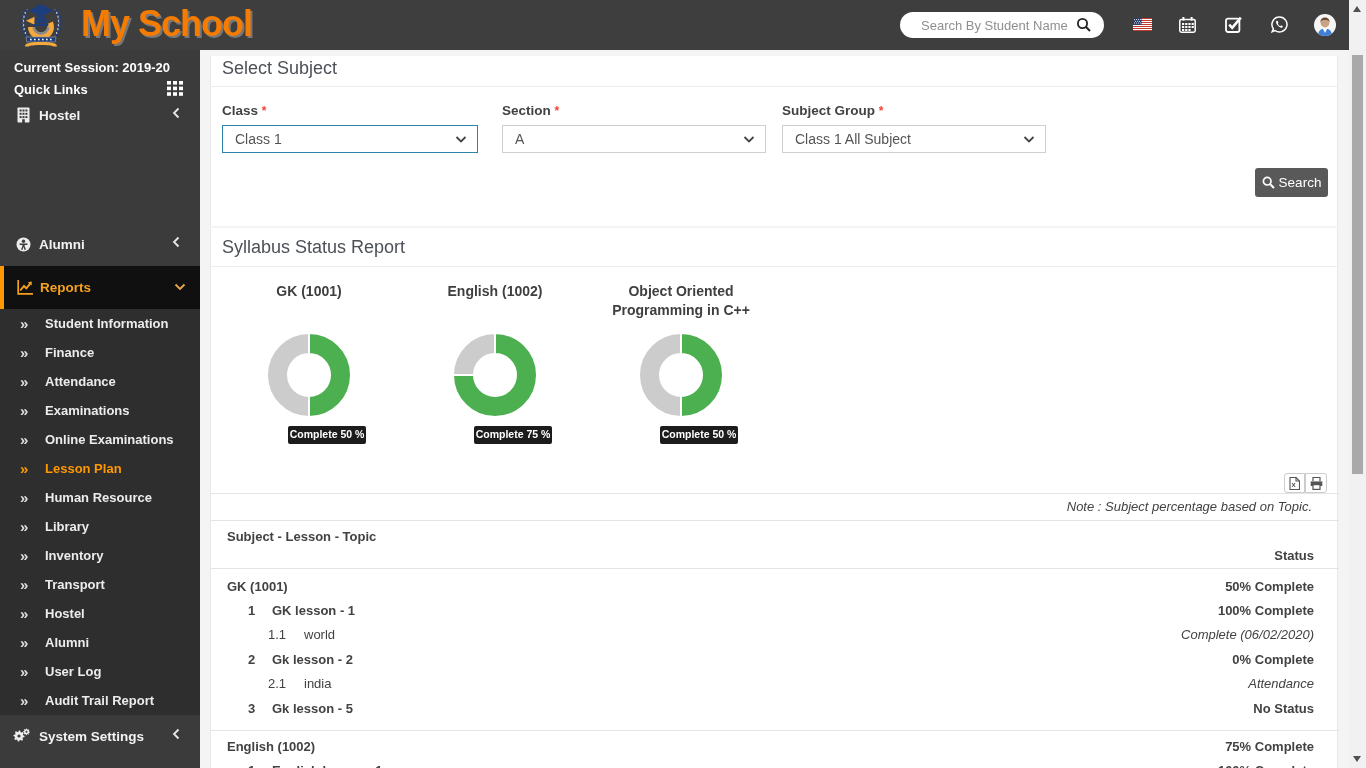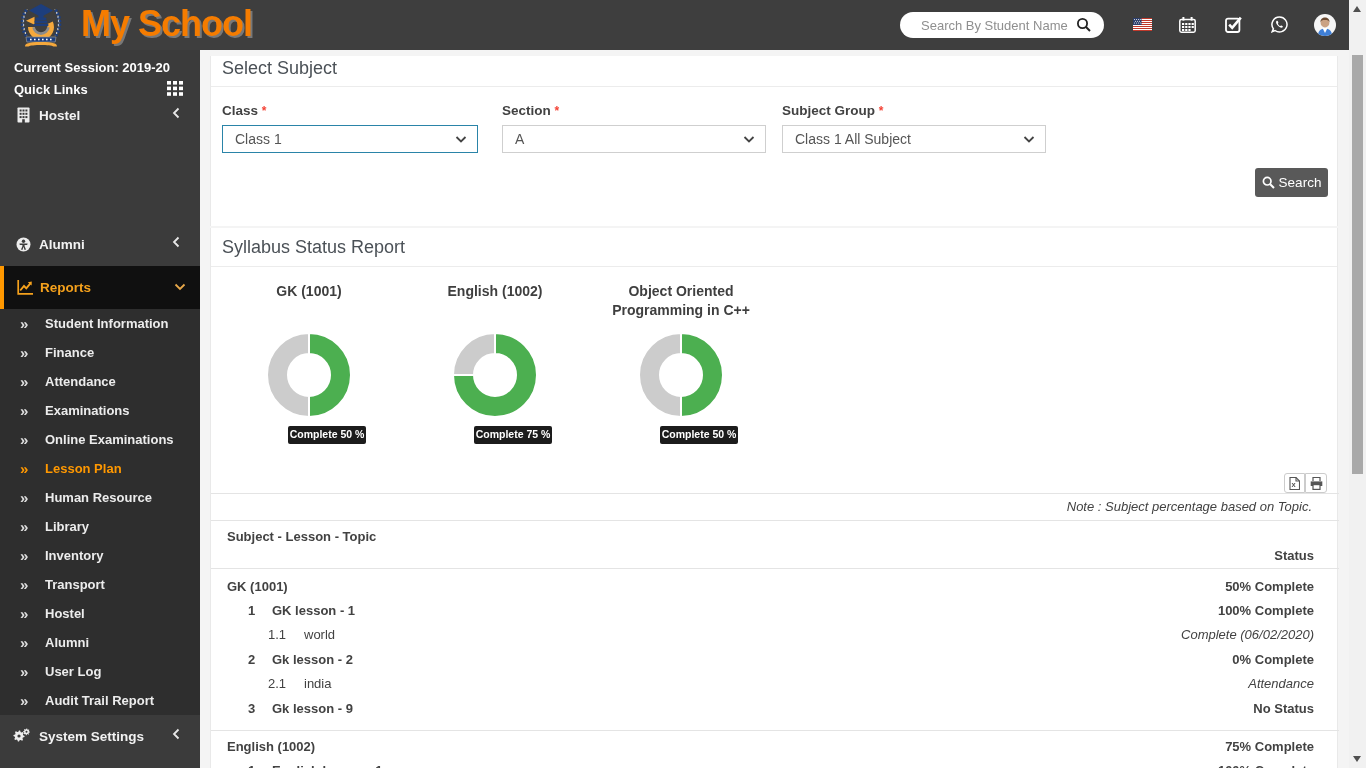--- a/index.html
+++ b/index.html
@@ -416,21 +416,21 @@
         <span class="lft" style="left:61px; font-weight:bold;">Gk lesson - 2</span>
         <span class="rgt">0% Complete</span>
       </div>
     <div class="trow" style="top:448px;">
         <span class="lft" style="left:57px;">2.1</span>
         <span class="lft" style="left:93px;">india</span>
         <span class="rgt it">Attendance</span>
       </div>
     <div class="trow" style="top:473px;">
         <span class="lft" style="left:37px; font-weight:bold;">3</span>
-        <span class="lft" style="left:61px; font-weight:bold;">Gk lesson - 9</span>
+        <span class="lft" style="left:61px; font-weight:bold;">Gk lesson - 5</span>
         <span class="rgt">No Status</span>
       </div>
     <div class="bline" style="top:502px;"></div>
     <div class="trow" style="top:511px;">
         <span class="lft" style="left:16px; font-weight:bold;">English (1002)</span>
         <span class="rgt">75% Complete</span>
       </div>
     <div class="trow" style="top:535px;">
         <span class="lft" style="left:37px; font-weight:bold;">1</span>
         <span class="lft" style="left:61px; font-weight:bold;">English lesson - 1</span>

